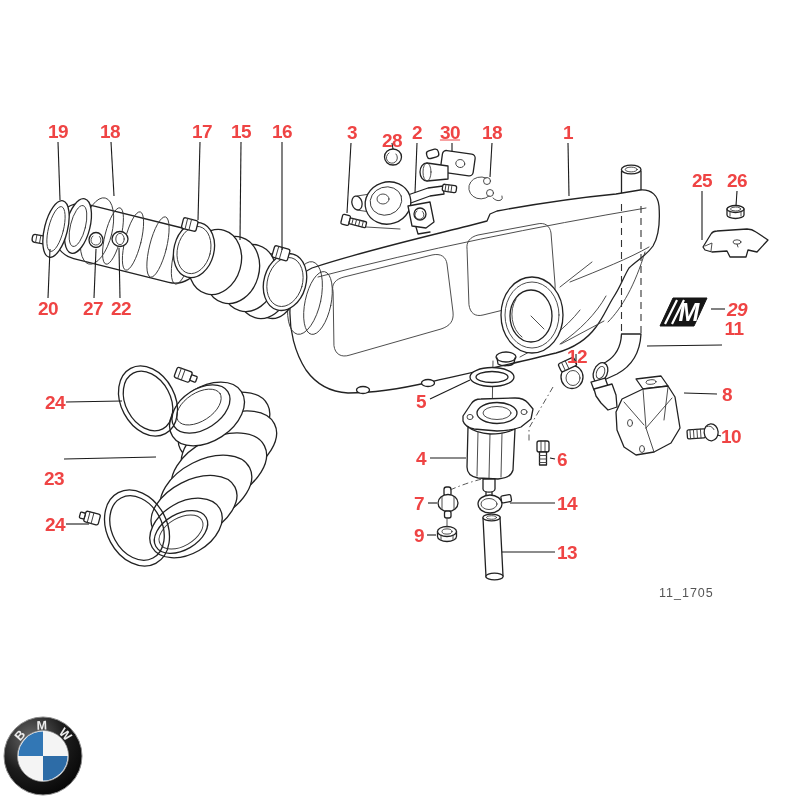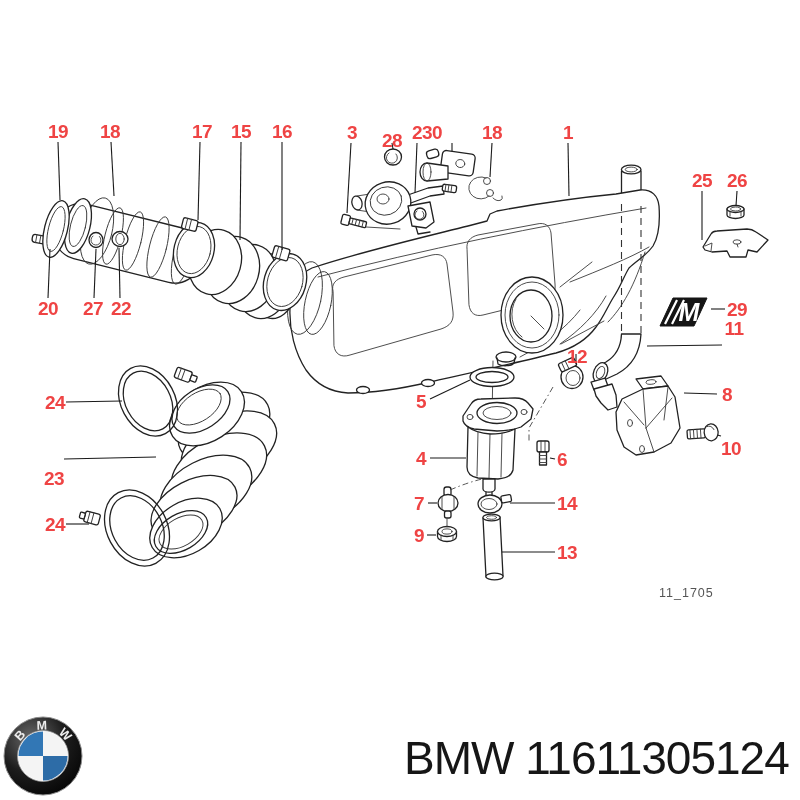--- a/index.html
+++ b/index.html
@@ -352,33 +352,33 @@
 
   <div id="callout-layer" style="position:absolute;inset:0;">
       <div class="callout" style="left: 58px; top: 131px;">19</div>
       <div class="callout" style="left: 110px; top: 131px;">18</div>
       <div class="callout" style="left: 202px; top: 131px;">17</div>
       <div class="callout" style="left: 241px; top: 131px;">15</div>
       <div class="callout" style="left: 282px; top: 131px;">16</div>
       <div class="callout" style="left: 352px; top: 132px;">3</div>
       <div class="callout" style="left: 392px; top: 140px;">28</div>
       <div class="callout" style="left: 417px; top: 132px;">2</div>
-      <div class="callout" style="left: 432px; top: 132px;">30</div>
+      <div class="callout" style="left: 450px; top: 132px; text-decoration: underline;">30</div>
       <div class="callout" style="left: 492px; top: 132px;">18</div>
       <div class="callout" style="left: 568px; top: 132px;">1</div>
       <div class="callout" style="left: 702px; top: 180px;">25</div>
       <div class="callout" style="left: 737px; top: 180px;">26</div>
       <div class="callout" style="left: 48px; top: 308px;">20</div>
       <div class="callout" style="left: 93px; top: 308px;">27</div>
       <div class="callout" style="left: 121px; top: 308px;">22</div>
-      <div class="callout" style="left: 737px; top: 309px;">29</div>
+      <div class="callout" style="left: 737px; top: 309px; font-style: italic;">29</div>
       <div class="callout" style="left: 734px; top: 328px;">11</div>
       <div class="callout" style="left: 577px; top: 343px; margin-top: 13px;">12</div>
       <div class="callout" style="left: 727px; top: 394px;">8</div>
-      <div class="callout" style="left: 731px; top: 436px; margin-top: 12px;">10</div>
+      <div class="callout" style="left: 731px; top: 436px;">10</div>
       <div class="callout" style="left: 421px; top: 401px;">5</div>
       <div class="callout" style="left: 421px; top: 458px;">4</div>
       <div class="callout" style="left: 562px; top: 459px;">6</div>
       <div class="callout" style="left: 419px; top: 503px;">7</div>
       <div class="callout" style="left: 567px; top: 503px;">14</div>
       <div class="callout" style="left: 419px; top: 535px;">9</div>
       <div class="callout" style="left: 567px; top: 552px;">13</div>
       <div class="callout" style="left: 55px; top: 402px;">24</div>
       <div class="callout" style="left: 54px; top: 459px; margin-top: 19px;">23</div>
       <div class="callout" style="left: 55px; top: 524px;">24</div>
@@ -396,14 +396,13 @@
     <circle cx="41" cy="41" r="25.5" fill="#ffffff" stroke="#9a9a9a" stroke-width="0.8"></circle>
     <path d="M41,41 L16.5,41 A24.5,24.5 0 0 1 41,16.5 Z" fill="#3277b5"></path>
     <path d="M41,41 L65.5,41 A24.5,24.5 0 0 1 41,65.5 Z" fill="#2d6ca7"></path>
     <path d="M41,41 L41,16.5 A24.5,24.5 0 0 1 65.5,41 Z" fill="#f4f4f4"></path>
     <path d="M41,41 L41,65.5 A24.5,24.5 0 0 1 16.5,41 Z" fill="#f4f4f4"></path>
     <text class="logo-letter" x="18" y="20.5" text-anchor="middle" dominant-baseline="central" transform="rotate(-48 18 20.5)">B</text>
     <text class="logo-letter" x="39.9" y="10.5" text-anchor="middle" dominant-baseline="central" transform="rotate(-2 39.9 10.5)">M</text>
     <text class="logo-letter" x="63.3" y="19.5" text-anchor="middle" dominant-baseline="central" transform="rotate(46 63.3 19.5)">W</text>
   </svg>
 
-  <div class="part-number">BMW 11611305124</div>
 </div>
 
 </body></html>

